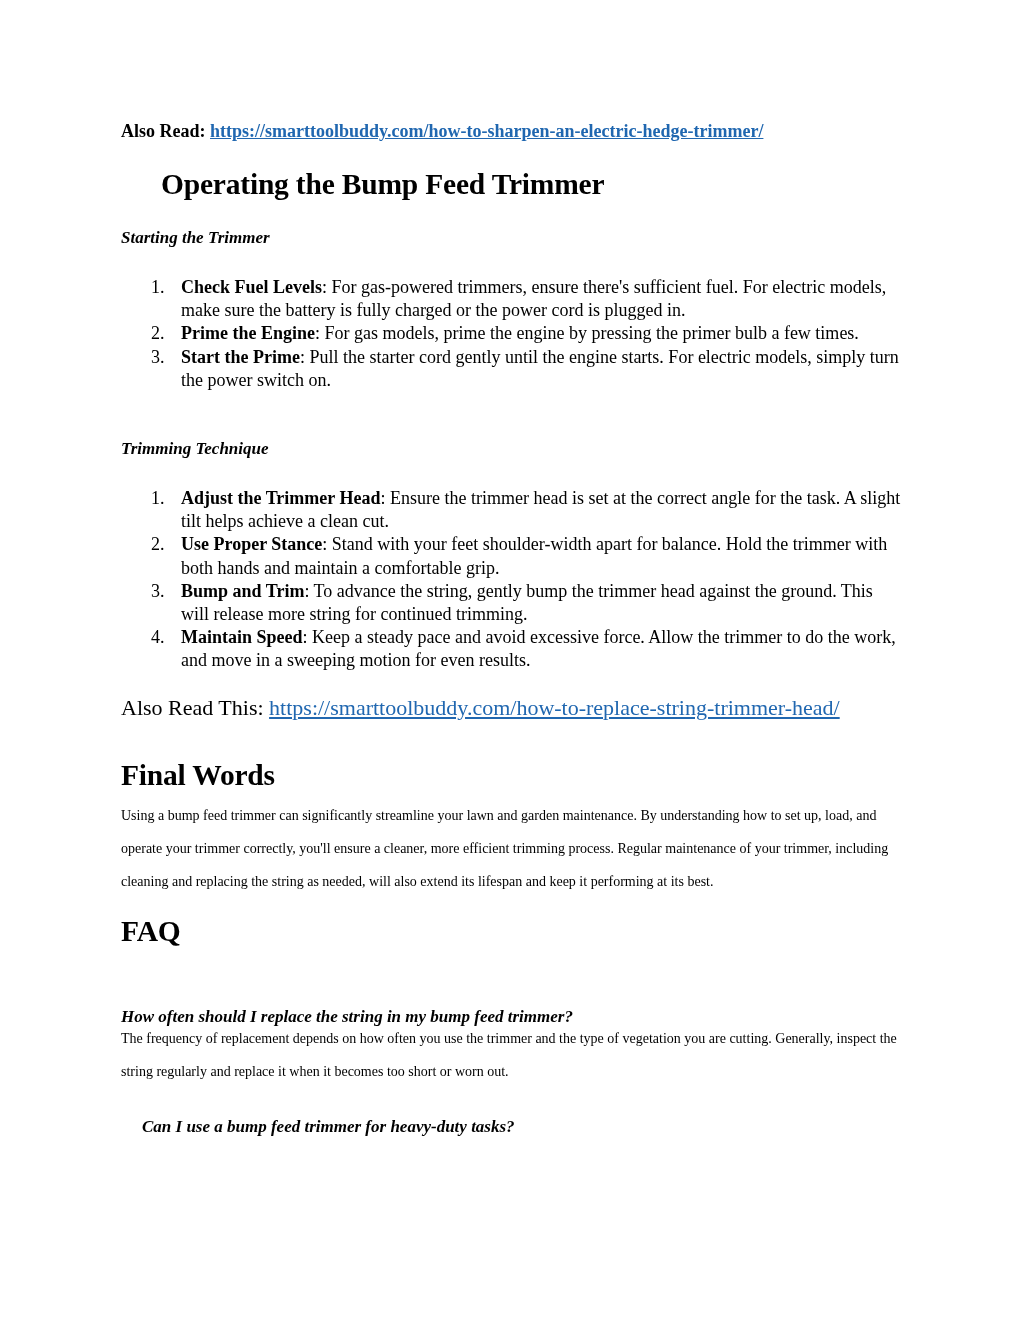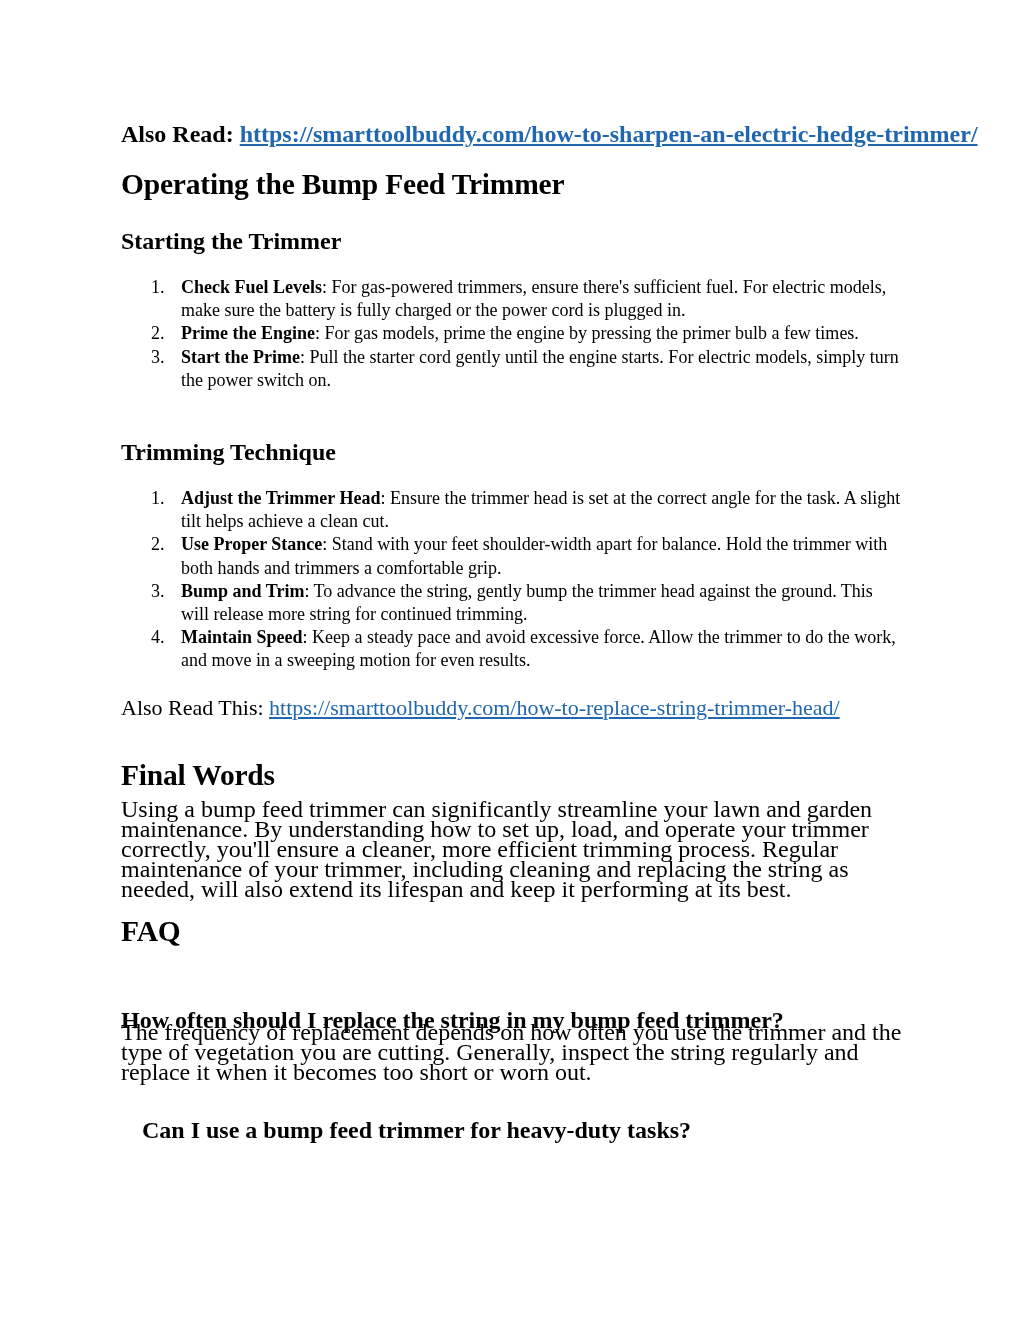--- a/index.html
+++ b/index.html
@@ -3,56 +3,56 @@
 <meta charset="utf-8">
 <style>
   html, body { margin: 0; padding: 0; background: #ffffff; }
   body {
     width: 1024px; height: 1325px; position: relative; overflow: hidden;
     font-family: "Liberation Serif", "DejaVu Serif", serif;
     color: #000;
   }
   .page { position: absolute; left: 121px; top: 0; width: 790px; }
   .abs { position: absolute; left: 0; white-space: nowrap; }
-  .also-read { top: 121px; font-size: 24px; font-weight: bold; }
+  .also-read { top: 121px; font-size: 18px; font-weight: bold; }
   .also-read a { color: #2067b0; text-decoration: underline; }
   .h1 { font-size: 29.5px; font-weight: bold; letter-spacing: -0.2px; }
-  .h3 { font-size: 24px; font-weight: bold; }
-  .body { font-size: 24px; line-height: 20px; white-space: normal; width: 790px; }
+  .h3 { font-size: 17px; font-weight: bold; font-style: italic; }
+  .body { font-size: 14px; line-height: 33px; white-space: normal; width: 790px; }
   ol { margin: 0; padding: 0; list-style: none; }
   ol li { position: relative; padding-left: 60px; font-size: 18px; line-height: 23.2px; white-space: normal; width: 720px; }
   ol li .num { position: absolute; left: 30px; top: 0; }
   .also-read2 { font-size: 22px; }
   .also-read2 a { color: #2067b0; text-decoration: underline; }
 </style>
 </head>
 <body>
 
 <div class="page">
 
   <div class="abs also-read">
     <span>Also Read:</span>
     <a href="#">https://smarttoolbuddy.com/how-to-sharpen-an-electric-hedge-trimmer/</a>
   </div>
 
-  <div class="abs h1" style="top:168px;">Operating the Bump Feed Trimmer</div>
+  <div class="abs h1" style="top:168px;margin-left:40px;">Operating the Bump Feed Trimmer</div>
 
   <div class="abs h3" style="top:228px;">Starting the Trimmer</div>
 
   <ol class="abs" style="top:276px;">
     <li><span class="num">1.</span><b>Check Fuel Levels</b><span>: For gas-powered trimmers, ensure there's sufficient fuel. For electric models, make sure the battery is fully charged or the power cord is plugged in.</span></li>
     <li><span class="num">2.</span><b>Prime the Engine</b><span>: For gas models, prime the engine by pressing the primer bulb a few times.</span></li>
     <li><span class="num">3.</span><b>Start the Prime</b><span>: Pull the starter cord gently until the engine starts. For electric models, simply turn the power switch on.</span></li>
   </ol>
 
   <div class="abs h3" style="top:439px;">Trimming Technique</div>
 
   <ol class="abs" style="top:487px;">
     <li><span class="num">1.</span><b>Adjust the Trimmer Head</b><span>: Ensure the trimmer head is set at the correct angle for the task. A slight tilt helps achieve a clean cut.</span></li>
-    <li><span class="num">2.</span><b>Use Proper Stance</b><span>: Stand with your feet shoulder-width apart for balance. Hold the trimmer with both hands and trimmers a comfortable grip.</span></li>
+    <li><span class="num">2.</span><b>Use Proper Stance</b><span>: Stand with your feet shoulder-width apart for balance. Hold the trimmer with both hands and maintain a comfortable grip.</span></li>
     <li><span class="num">3.</span><b>Bump and Trim</b><span>: To advance the string, gently bump the trimmer head against the ground. This will release more string for continued trimming.</span></li>
     <li><span class="num">4.</span><b>Maintain Speed</b><span>: Keep a steady pace and avoid excessive force. Allow the trimmer to do the work, and move in a sweeping motion for even results.</span></li>
   </ol>
 
   <div class="abs also-read2" style="top:695px;">
     <span>Also Read This: </span><a href="#">https://smarttoolbuddy.com/how-to-replace-string-trimmer-head/</a>
   </div>
 
   <div class="abs h1" style="top:759px;">Final Words</div>
 

